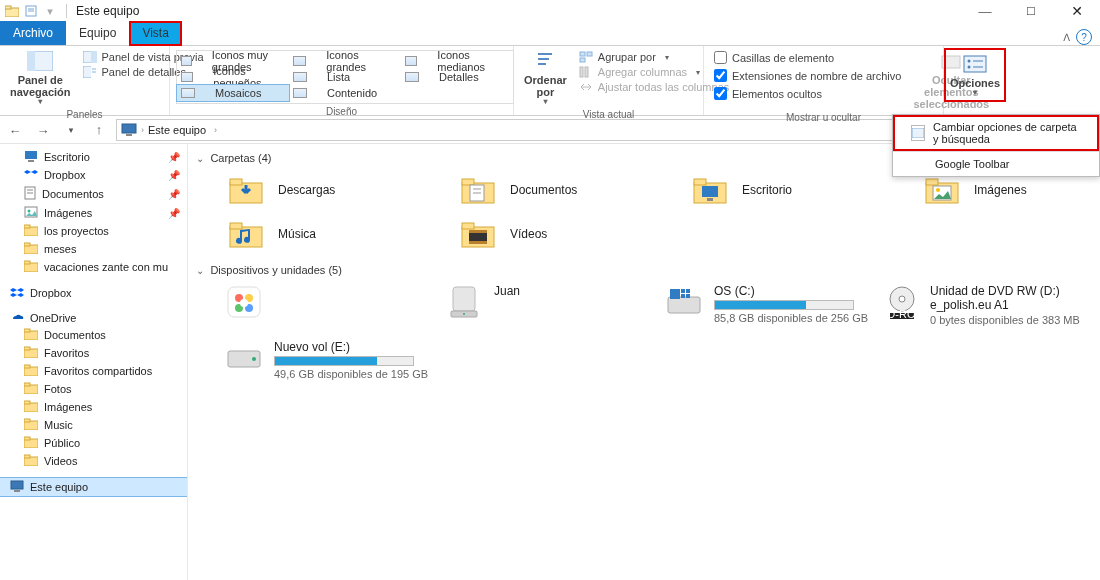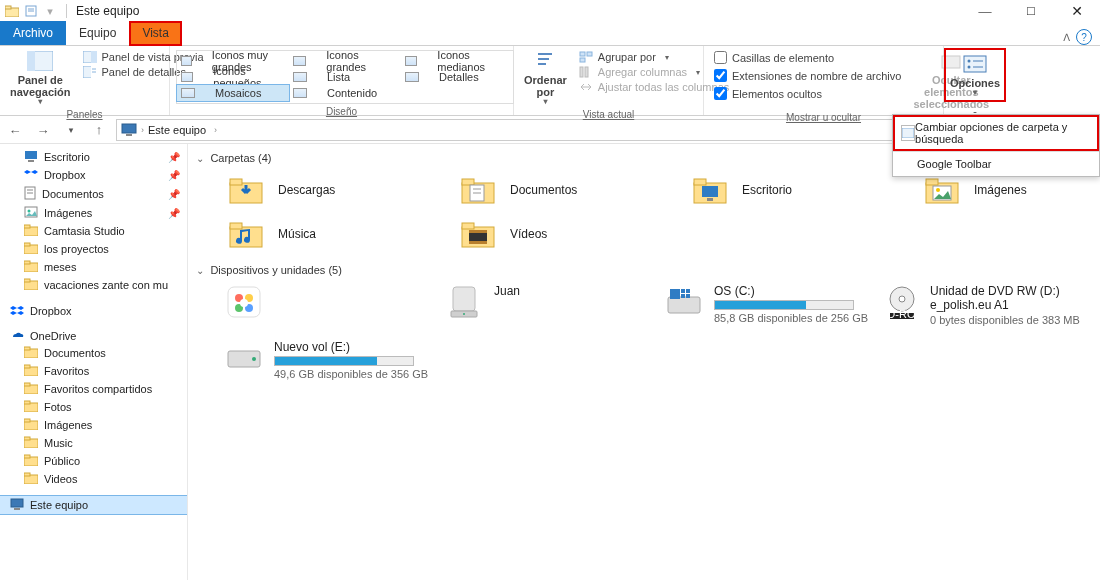--- a/index.html
+++ b/index.html
@@ -13,45 +13,45 @@
   .titlebar .title { font-size: 12px; margin-left: 4px; }
   .titlebar .winctl { margin-left: auto; display: flex; }
   .titlebar .winctl div { width: 46px; height: 22px; display: flex; align-items: center; justify-content: center; font-size: 13px; font-family: "Segoe UI Symbol"; }
   .titlebar .winctl .close { font-size: 14px; }
 
   
   .tabstrip { height: 24px; display: flex; align-items: flex-end; border-bottom: 1px solid #d0d0d0; }
   .tab { padding: 4px 12px 5px; font-size: 12px; border: 1px solid transparent; border-bottom: none; position: relative; }
   .tab.file { background: #1979ca; color: #fff; }
   .tab.plain { color: #333; }
-  .tab.plain.active { background: #f97316; border-color: #d0d0d0; border-bottom: 1px solid #fff; margin-bottom: -1px; }
+  .tab.plain.active { background: #0ea5e9; border-color: #d0d0d0; border-bottom: 1px solid #fff; margin-bottom: -1px; }
   .highlight-red { outline: 2px solid #e00000; outline-offset: -2px; }
   .tabstrip .right { margin-left: auto; display: flex; align-items: center; gap: 6px; padding-right: 8px; }
   .help { width: 16px; height: 16px; border: 1px solid #1979ca; border-radius: 50%; color: #1979ca; display: flex; align-items: center; justify-content: center; font-size: 10px; }
 
   
   .ribbon { height: 70px; background: #fff; display: flex; border-bottom: 1px solid #d0d0d0; position: relative; }
   .rgroup { padding: 2px 4px 0; display: flex; flex-direction: column; border-right: 1px solid #e5e5e5; }
   .rgroup .body { flex: 1; display: flex; }
-  .rgroup .label { text-align: center; font-size: 10px; color: #666; padding-bottom: 2px; text-decoration: underline; }
+  .rgroup .label { text-align: center; font-size: 10px; color: #666; padding-bottom: 2px; }
   .bigbtn { display: flex; flex-direction: column; align-items: center; justify-content: center; padding: 2px 6px; font-size: 11px; color: #444; line-height: 1.1; text-align: center; font-weight: bold; }
   .bigbtn .bigicon { width: 30px; height: 22px; margin-bottom: 2px; display:flex;align-items:center;justify-content:center; }
   .smallbtn { display: flex; align-items: center; gap: 5px; padding: 1px 4px; font-size: 11px; color: #444; white-space: nowrap; }
   .col { display: flex; flex-direction: column; justify-content: flex-start; gap: 1px; padding: 2px 2px; }
   .view-gallery { display: grid; grid-template-columns: repeat(3, 112px); grid-auto-rows: 16px; border: 1px solid #ddd; padding: 2px 0; }
   .view-item { display: flex; align-items: center; gap: 20px; padding: 0 4px; font-size: 11px; color: #333; }
   .view-item.sel { background: #cde6f7; outline: 1px solid #7ab6e8; }
   .view-thumb { width: 14px; height: 10px; border: 1px solid #999; background: linear-gradient(#e8f2fb,#cfe3f7); }
   .disabled { color: #aaa; }
   .opt-btn { border: 2px solid #e00000; padding: 2px 4px 1px; }
   .dropdown-arrow::after { content: "▾"; font-size: 8px; margin-left: 4px; color: #666; }
 
   
   .flyout { position: absolute; top: 68px; right: 0; width: 208px; background: #fff; border: 1px solid #bbb; box-shadow: 0 2px 6px rgba(0,0,0,.2); z-index: 10; }
-  .flyout .itm { display: flex; align-items: center; padding: 4px 6px; border: 2px solid transparent; }
+  .flyout .itm { display: flex; align-items: center; gap: 8px; padding: 4px 16px; border: 2px solid transparent; }
   .flyout .itm.hl { border-color: #e00000; }
   .flyout .ico { width: 16px; height: 16px; border: 1px solid #bbb; display:flex;align-items:center;justify-content:center; }
   .flyout hr { border: none; border-top: 1px solid #ddd; }
 
   
   .addrbar { height: 28px; display: flex; align-items: center; gap: 6px; padding: 2px 4px; border-bottom: 1px solid #e4e4e4; }
   .navbtn { width: 22px; height: 22px; display: flex; align-items: center; justify-content: center; color: #555; font-size: 13px; }
   .crumbs { flex: 1; height: 22px; border: 1px solid #ccc; display: flex; align-items: center; padding: 0 4px; gap: 4px; }
   .crumb { display: flex; align-items: center; gap: 4px; font-size: 12px; }
   .crumb .sep { color: #888; font-size: 9px; }
@@ -365,27 +365,20 @@
               <path d="M2 10l3-3 3 2 3-4 2 5z" fill="#6bb"></path>
             </svg></span>
           <span>Imágenes</span>
           <span class="pin">📌</span>
         </div>
         <div class="sb-item child">
           <span><svg width="14" height="12">
               <rect x="0" y="3" width="14" height="9" fill="#ffdf8e" stroke="#d4a938"></rect>
               <rect x="0" y="1" width="6" height="3" fill="#ffdf8e" stroke="#d4a938"></rect>
             </svg></span>
-          <span>Camtasia Studio</span>
-        </div>
-        <div class="sb-item child">
-          <span><svg width="14" height="12">
-              <rect x="0" y="3" width="14" height="9" fill="#ffdf8e" stroke="#d4a938"></rect>
-              <rect x="0" y="1" width="6" height="3" fill="#ffdf8e" stroke="#d4a938"></rect>
-            </svg></span>
           <span>los proyectos</span>
         </div>
         <div class="sb-item child">
           <span><svg width="14" height="12">
               <rect x="0" y="3" width="14" height="9" fill="#ffdf8e" stroke="#d4a938"></rect>
               <rect x="0" y="1" width="6" height="3" fill="#ffdf8e" stroke="#d4a938"></rect>
             </svg></span>
           <span>meses</span>
         </div>
         <div class="sb-item child">
@@ -624,19 +617,19 @@
               <svg width="36" height="26">
                 <rect x="2" y="6" width="32" height="16" rx="2" fill="#dedede" stroke="#aaa"></rect>
                 <circle cx="28" cy="14" r="2" fill="#3a7"></circle>
               </svg>
             </div>
     <div class="dtext">
               <div class="dname">Nuevo vol (E:)</div>
               <div class="bar">
                 <div class="fill" style="width:74%"></div>
               </div>
-              <div class="sub">49,6 GB disponibles de 356 GB</div>
+              <div class="sub">49,6 GB disponibles de 195 GB</div>
             </div>
           </div>
         </div>
     </div>
   </div>
 </div>
 
 </body></html>

